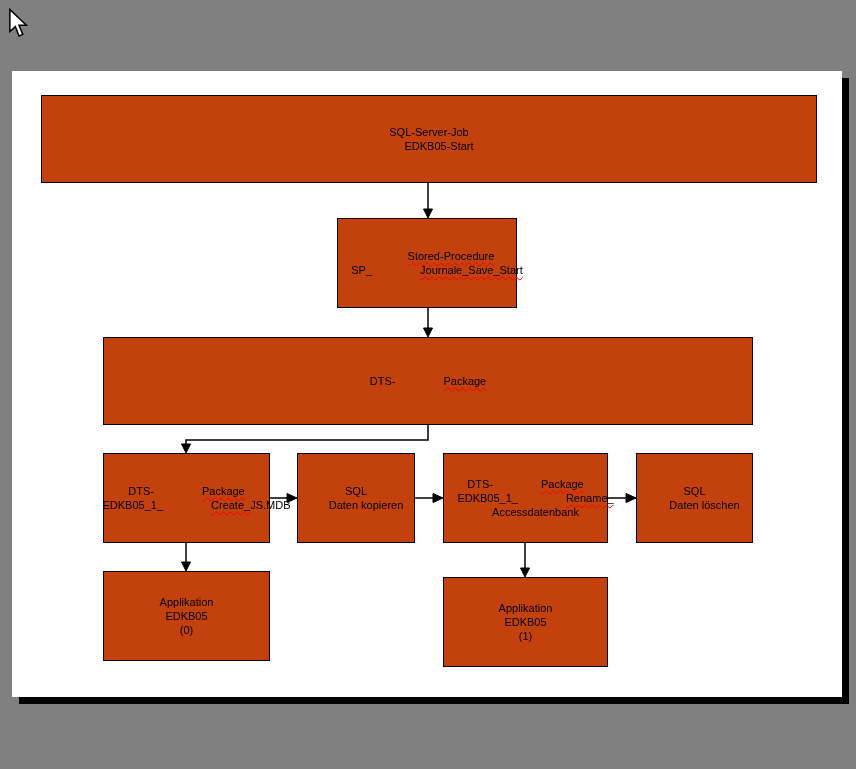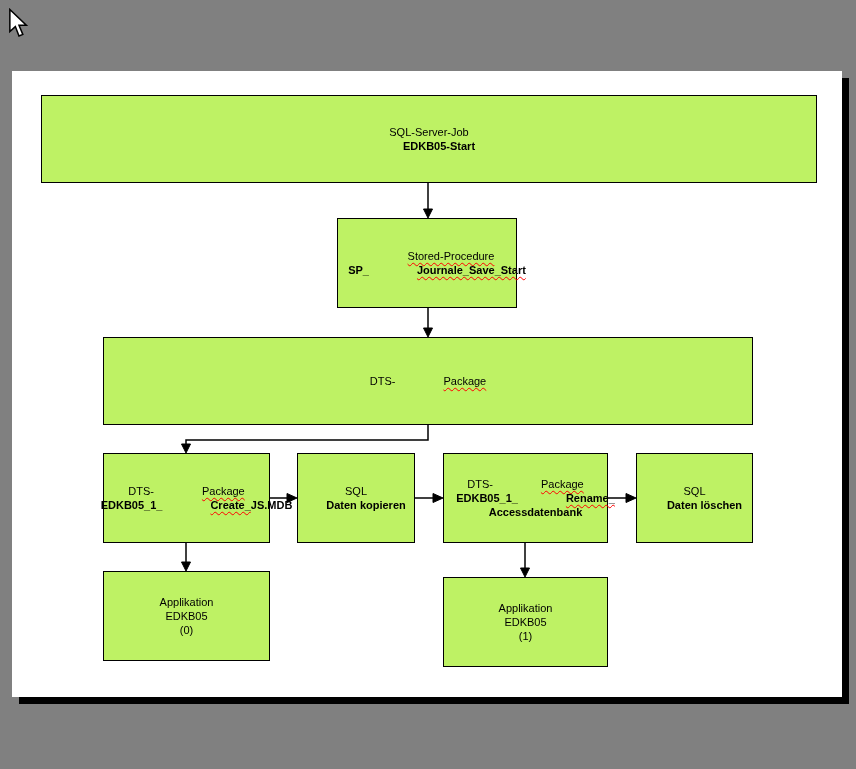--- a/index.html
+++ b/index.html
@@ -12,28 +12,28 @@
   }
   .paper {
     position:absolute; left:12px; top:71px;
     width:830px; height:626px;
     background:#ffffff;
     box-shadow:7px 7px 0 #000000;
   }
   .node {
     position:absolute;
     border:1px solid #000000;
-    background:#bef264;
+    background:#c2410c;
     display:flex; flex-direction:column;
     justify-content:center; align-items:center;
     text-align:center;
     font-size:11px; line-height:14px; color:#000000;
     white-space:nowrap;
   }
-  .b { font-weight:bold;padding-left:20px; }
+  .b { font-weight:normal;padding-left:20px; }
   .wavy {
     text-decoration-line:underline;
     text-decoration-style:wavy;
     text-decoration-color:#ff0000;
     text-decoration-thickness:1px;
     text-underline-offset:2px;
     text-decoration-skip-ink:none;
     margin-left:48px;
   }
   svg.connectors {

